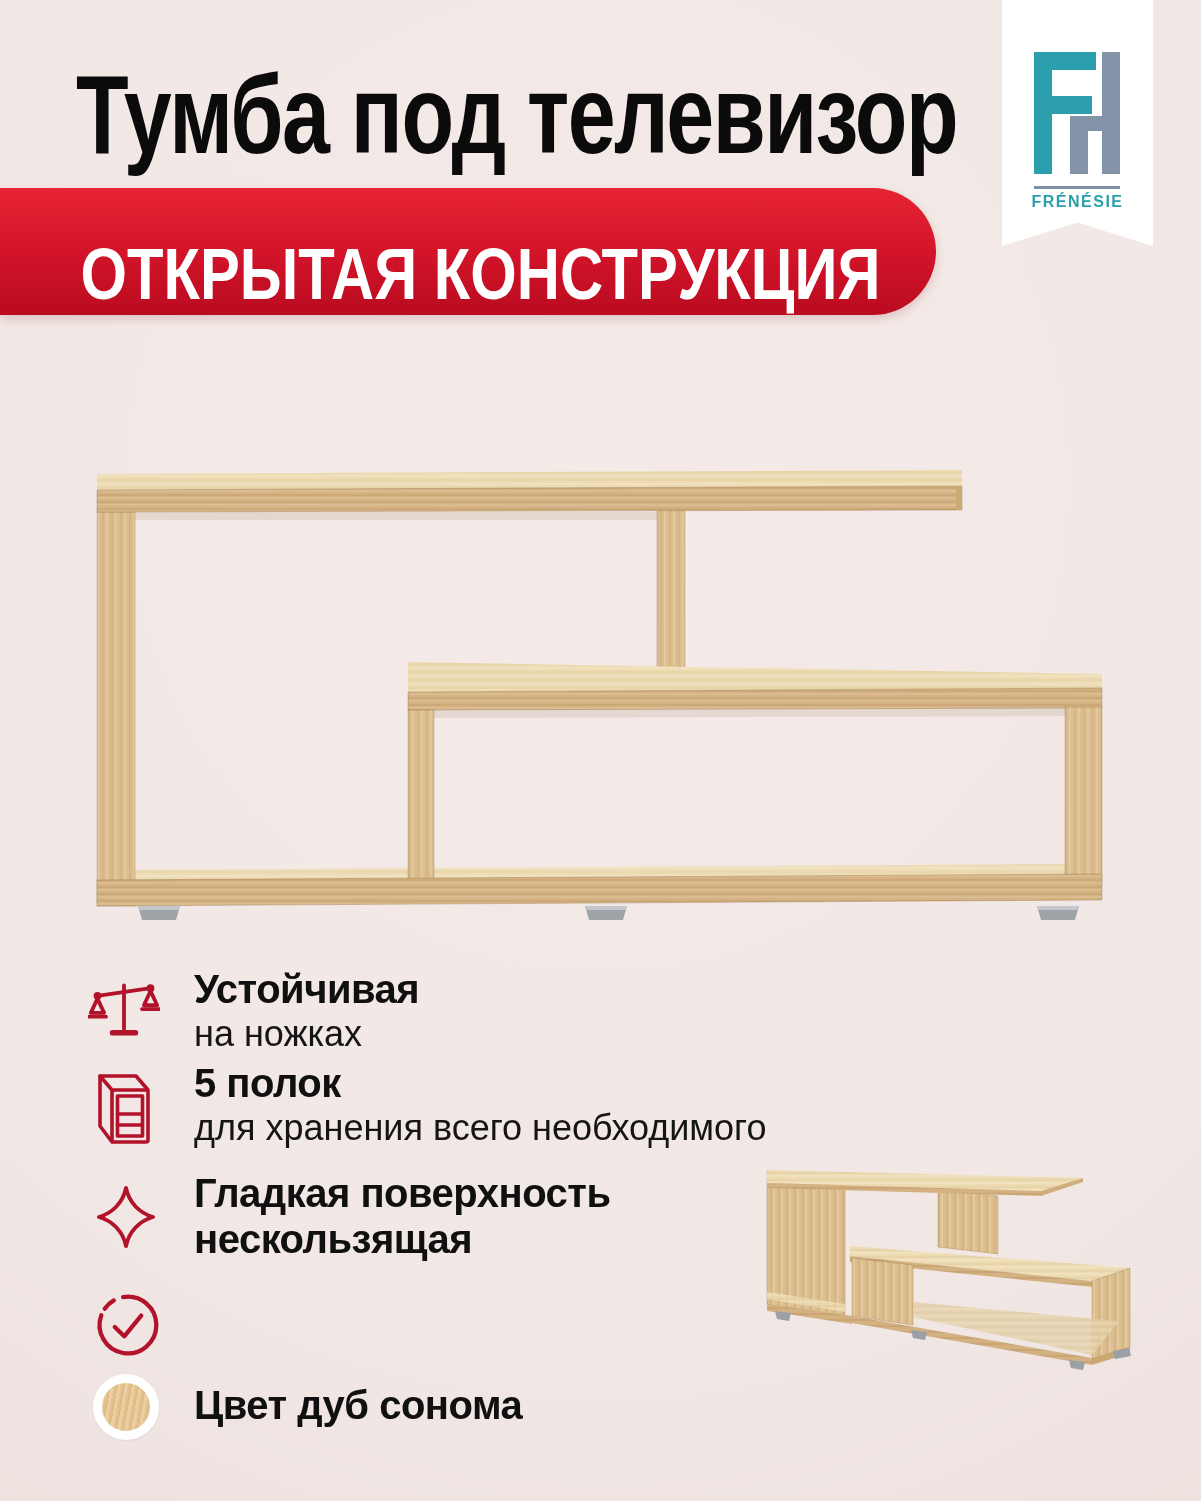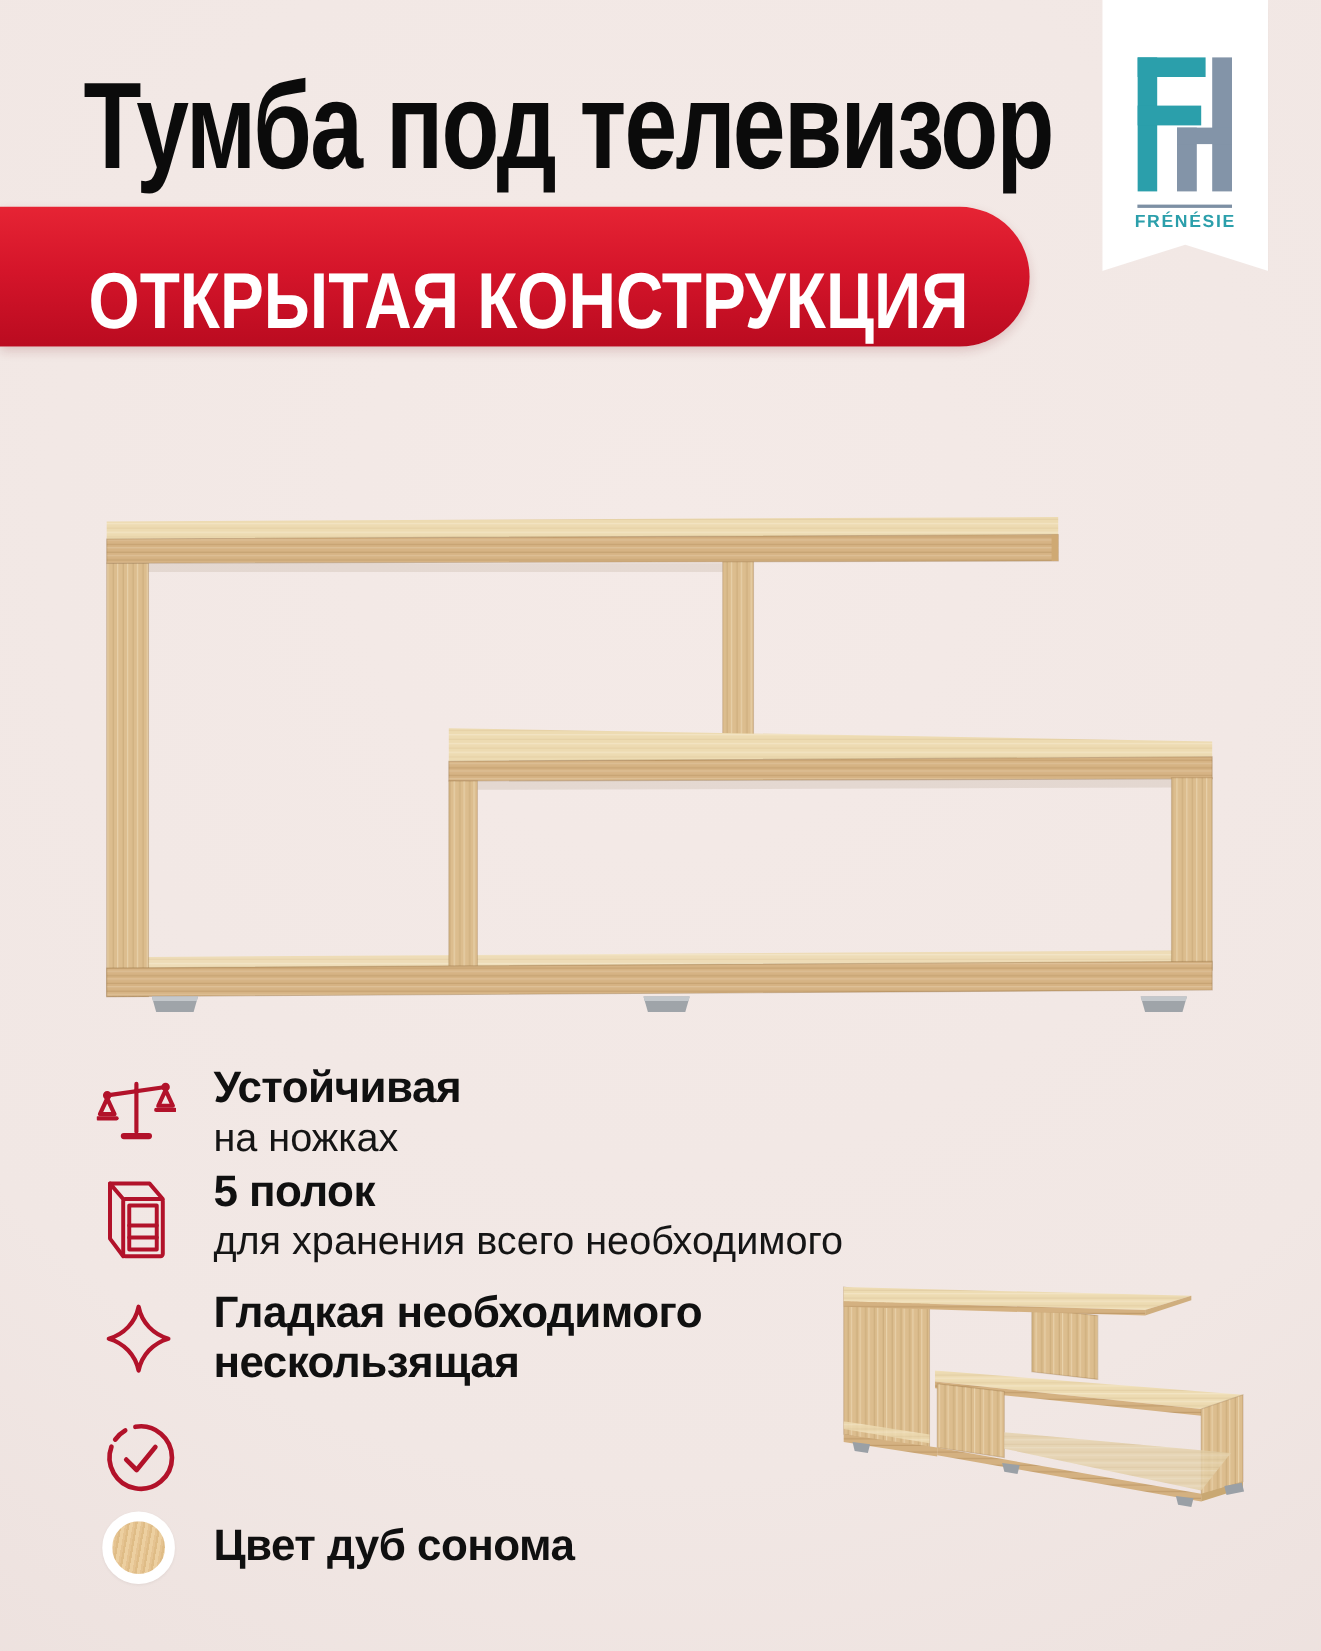--- a/index.html
+++ b/index.html
@@ -174,21 +174,21 @@
     </div>
   </div>
 
   <div class="feature f3">
     <div class="f-icon">
       <svg width="60" height="66" viewBox="0 0 62 66" style="margin:14px 0 0 8px" fill="none" stroke="#b2122a" stroke-width="4" stroke-linejoin="round">
         <path d="M31,3 C34,18 45,29 59,33 C45,37 34,48 31,63 C28,48 17,37 3,33 C17,29 28,18 31,3 Z"></path>
       </svg>
     </div>
     <div class="f-text">
-      <div class="f-title">Гладкая необходимого</div>
+      <div class="f-title">Гладкая поверхность</div>
       <div class="f-title f-title2">нескользящая</div>
 
     </div>
   </div>
 
   <div class="feature f4">
     <div class="f-icon">
       <svg width="70" height="70" viewBox="0 0 74 74" style="margin:10px 0 0 5px" fill="none" stroke="#b2122a" stroke-width="4.5" stroke-linecap="round" stroke-linejoin="round">
         <path d="M31.8,7.5 A30,30 0 1 1 8.8,26.7"></path>
         <path d="M12.4,19.8 A30,30 0 0 1 22,11"></path>

